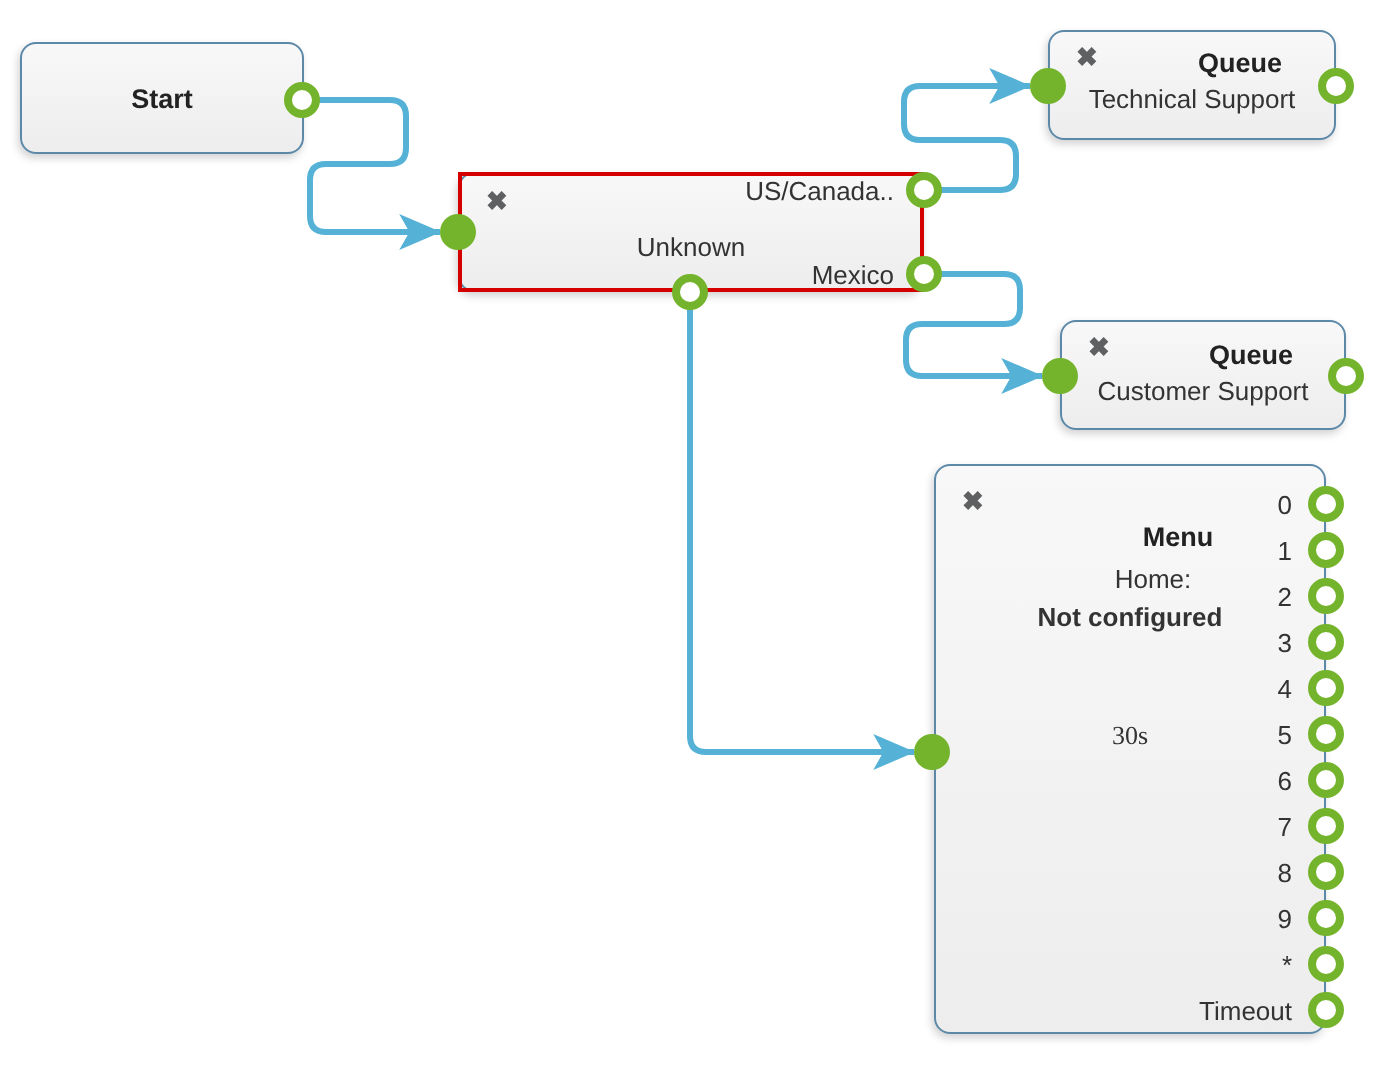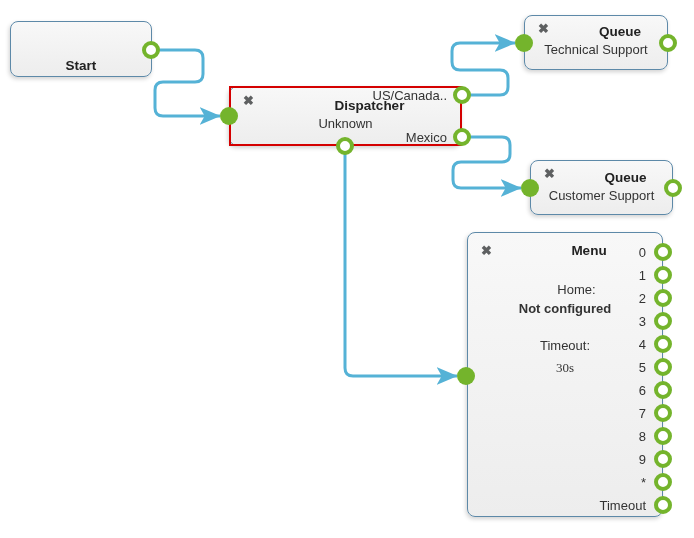--- a/index.html
+++ b/index.html
@@ -84,50 +84,48 @@
         <path d="M0,0 L7,3 L0,6 L1.7,3 Z" fill="#55b2d6"></path>
       </marker>
     </defs>
     <path d="M 151 50 H 195 Q 203 50 203 58 V 74 Q 203 82 195 82 H 163 Q 155 82 155 90 V 108 Q 155 116 163 116 H 220" fill="none" stroke="#55b2d6" stroke-width="3" marker-end="url(#arrow)"></path>
     <path d="M 462 95 H 500 Q 508 95 508 87 V 78 Q 508 70 500 70 H 460 Q 452 70 452 62 V 51 Q 452 43 460 43 H 515" fill="none" stroke="#55b2d6" stroke-width="3" marker-end="url(#arrow)"></path>
     <path d="M 462 137 H 502 Q 510 137 510 145 V 154 Q 510 162 502 162 H 461 Q 453 162 453 170 V 180 Q 453 188 461 188 H 521" fill="none" stroke="#55b2d6" stroke-width="3" marker-end="url(#arrow)"></path>
     <path d="M 345 146 V 368 Q 345 376 353 376 H 457" fill="none" stroke="#55b2d6" stroke-width="3" marker-end="url(#arrow)"></path>
   </svg>
 
   <div class="node" style="left:10px; top:21px; width:142px; height:56px;">
-    <div class="node-title" style="top:28px; transform:translateY(-50%); margin:16px;">Start</div>
+    <div class="node-title" style="top:28px; transform:translateY(-50%); margin:0;">Start</div>
   </div>
 
   <div class="node" style="left:229px; top:86px; width:233px; height:60px;">
     <div class="selection-outline"></div>
     <span class="delete-x" style="top:7px;">✖</span>
-    <div class="node-title" style="top:10px;">Dispatcher</div>
     <div class="node-sub" style="top:28px;">Unknown</div>
     <div class="out-label" style="top:0px;">US/Canada..</div>
     <div class="out-label" style="top:42px;">Mexico</div>
   </div>
 
   <div class="node" style="left:524px; top:15px; width:144px; height:55px;">
     <span class="delete-x" style="top:6px;">✖</span>
     <div class="node-title" style="top:7px;">Queue</div>
     <div class="node-sub" style="top:25px;">Technical Support</div>
   </div>
 
   <div class="node" style="left:530px; top:160px; width:143px; height:55px;">
     <span class="delete-x" style="top:6px;">✖</span>
     <div class="node-title" style="top:8px;">Queue</div>
     <div class="node-sub" style="top:26px;">Customer Support</div>
   </div>
 
   <div class="node" style="left:467px; top:232px; width:196px; height:285px;">
     <span class="delete-x" style="top:11px;">✖</span>
-    <div class="node-title" style="top:9px;">Menu</div>
+    <div class="node-title" style="top:27px;">Menu</div>
     <div class="node-sub" style="top:48px;margin-left:23px;">Home:</div>
     <div class="node-sub" style="top:67px;font-weight:bold;">Not configured</div>
-    <div class="node-sub" style="top:104px;">Timeout:</div>
     <div class="node-sub" style="top:126px;font-family:Liberation Serif, serif;">30s</div>
 
     <div class="menu-port-row" style="top:11px;">0</div>
     <div class="menu-port-row" style="top:34px;">1</div>
     <div class="menu-port-row" style="top:57px;">2</div>
     <div class="menu-port-row" style="top:80px;">3</div>
     <div class="menu-port-row" style="top:103px;">4</div>
     <div class="menu-port-row" style="top:126px;">5</div>
     <div class="menu-port-row" style="top:149px;">6</div>
     <div class="menu-port-row" style="top:172px;">7</div>

